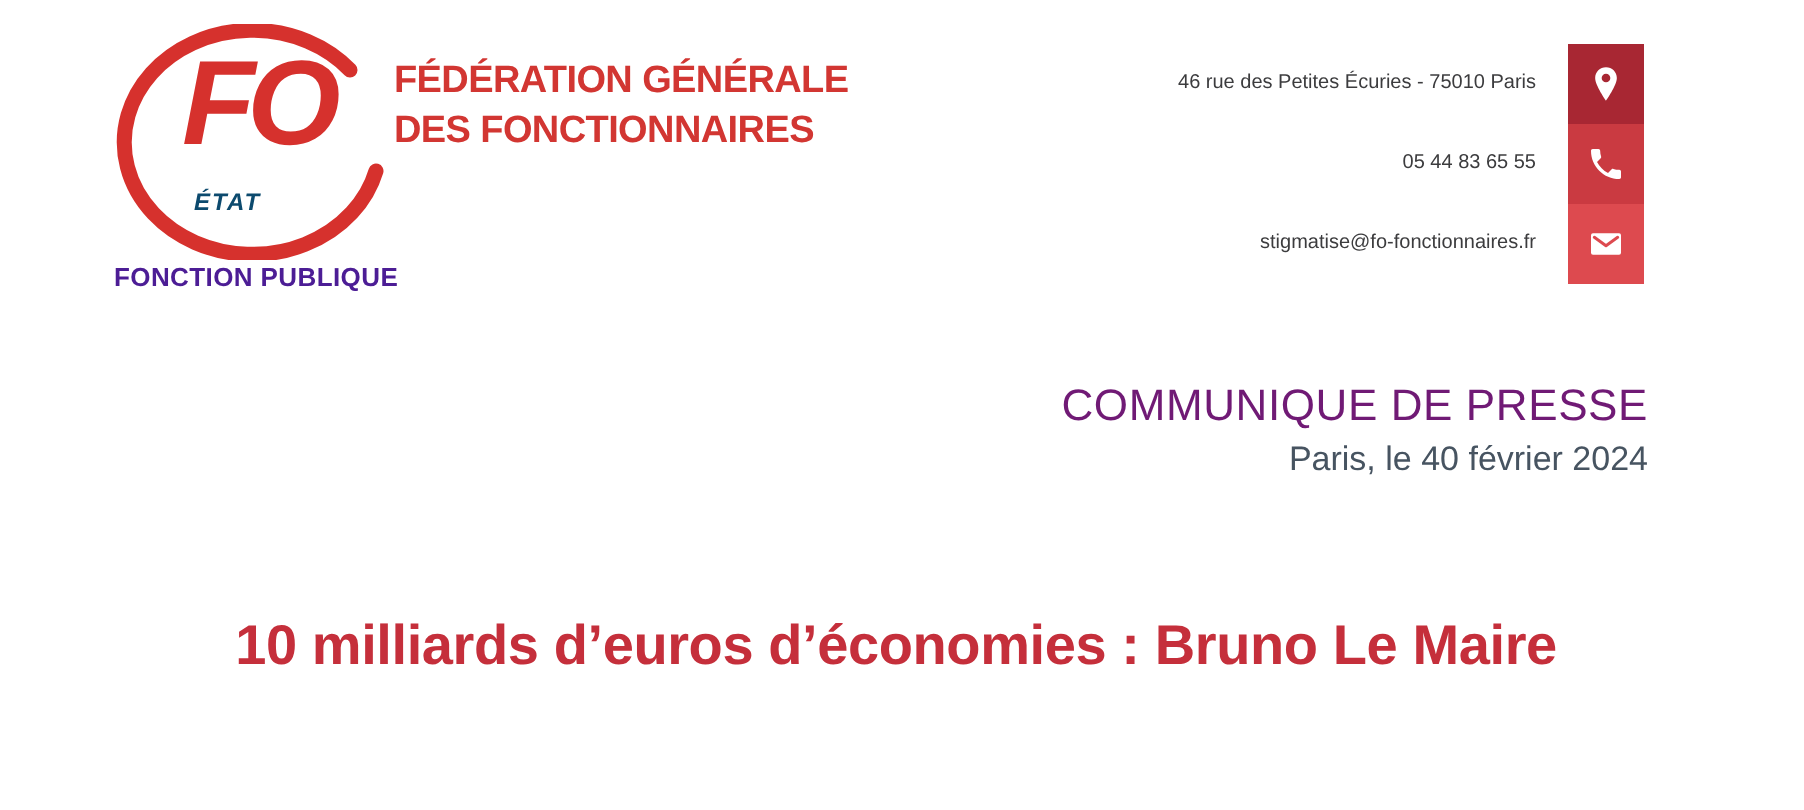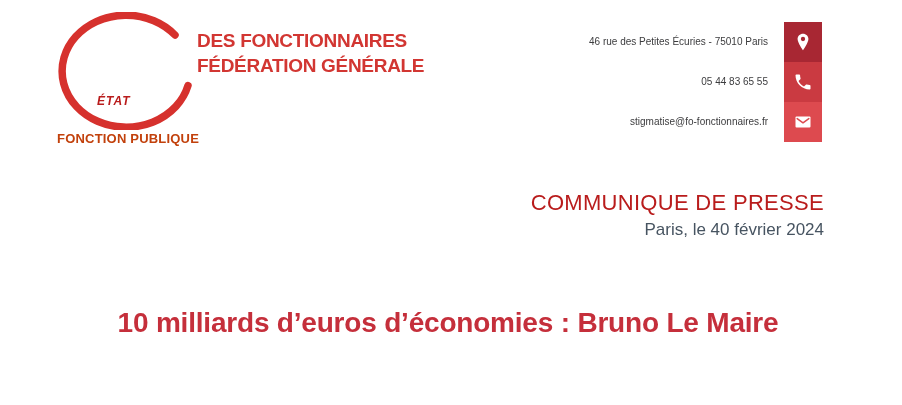--- a/index.html
+++ b/index.html
@@ -13,21 +13,21 @@
   .logo{position:absolute;left:57px;top:10px;width:140px;height:142px;}
   .logo svg.swirl{position:absolute;left:0;top:2px;}
   .logo .monogram{
     position:absolute;left:34px;top:12px;
     font-size:60px;font-style:italic;font-weight:700;
     color:#d6312d;letter-spacing:-4px;line-height:1;
   }
   .logo .monogram-sub{
     position:absolute;left:40px;top:84px;
     font-size:12px;font-style:italic;font-weight:700;
-    color:#b91c1c;letter-spacing:1px;
+    color:#0c4a6e;letter-spacing:1px;
   }
   .logo .caption{
     position:absolute;left:0;top:121px;width:132px;
     text-align:center;font-size:13px;font-weight:700;letter-spacing:.2px;
     white-space:nowrap;
   }
 
   
   .org{
     position:absolute;left:197px;top:28px;
@@ -59,27 +59,28 @@
     letter-spacing:-.2px;
   }
 </style>
 </head>
 <body>
 
 <div class="logo">
   <svg class="swirl" width="140" height="118" viewBox="0 0 140 118">
     <path d="M 118 23 A 64 56 0 1 0 131 73.5" fill="none" stroke="#d6312d" stroke-width="7.5" stroke-linecap="round"></path>
   </svg>
+  <div class="monogram">FO</div>
   <div class="monogram-sub">ÉTAT</div>
-  <div class="caption" style="color: #c2410c;">FONCTION PUBLIQUE</div>
+  <div class="caption" style="color: #4c1d95;">FONCTION PUBLIQUE</div>
 </div>
 
 <div class="org" style="color: rgb(210, 54, 50);">
+  <div>FÉDÉRATION GÉNÉRALE</div>
   <div>DES FONCTIONNAIRES</div>
-  <div>FÉDÉRATION GÉNÉRALE</div>
 </div>
 
 <div class="contact-texts" style="color: rgb(60, 60, 62);">
   <div class="contact-row">46 rue des Petites Écuries - 75010 Paris</div>
   <div class="contact-row">05 44 83 65 55</div>
   <div class="contact-row">stigmatise@fo-fonctionnaires.fr</div>
 </div>
 
 <div class="icon-col">
   <div class="icon-tile" style="background: rgb(168, 39, 51);">
@@ -94,19 +95,19 @@
   </div>
   <div class="icon-tile" style="background: rgb(221, 74, 79);">
     <svg viewBox="0 0 24 24">
       <rect x="3" y="5.5" width="18" height="13" rx="1.2" fill="#ffffff"></rect>
       <path d="M5 8l7 5 7-5" fill="none" stroke="#dd4a4f" stroke-width="1.8" stroke-linecap="round" stroke-linejoin="round"></path>
     </svg>
   </div>
 </div>
 
 <div class="press">
-  <div class="press-title" style="color: #b91c1c; text-align: center;">COMMUNIQUE DE PRESSE</div>
+  <div class="press-title" style="color: #701a75; text-align: center;">COMMUNIQUE DE PRESSE</div>
   <div class="press-date" style="color: rgb(71, 84, 97);">Paris, le 40 février 2024</div>
 </div>
 
 <div class="headline" style="color: rgb(197, 47, 59);">
   <div>10 milliards d’euros d’économies : Bruno Le Maire</div>
 </div>
 
 </body></html>

